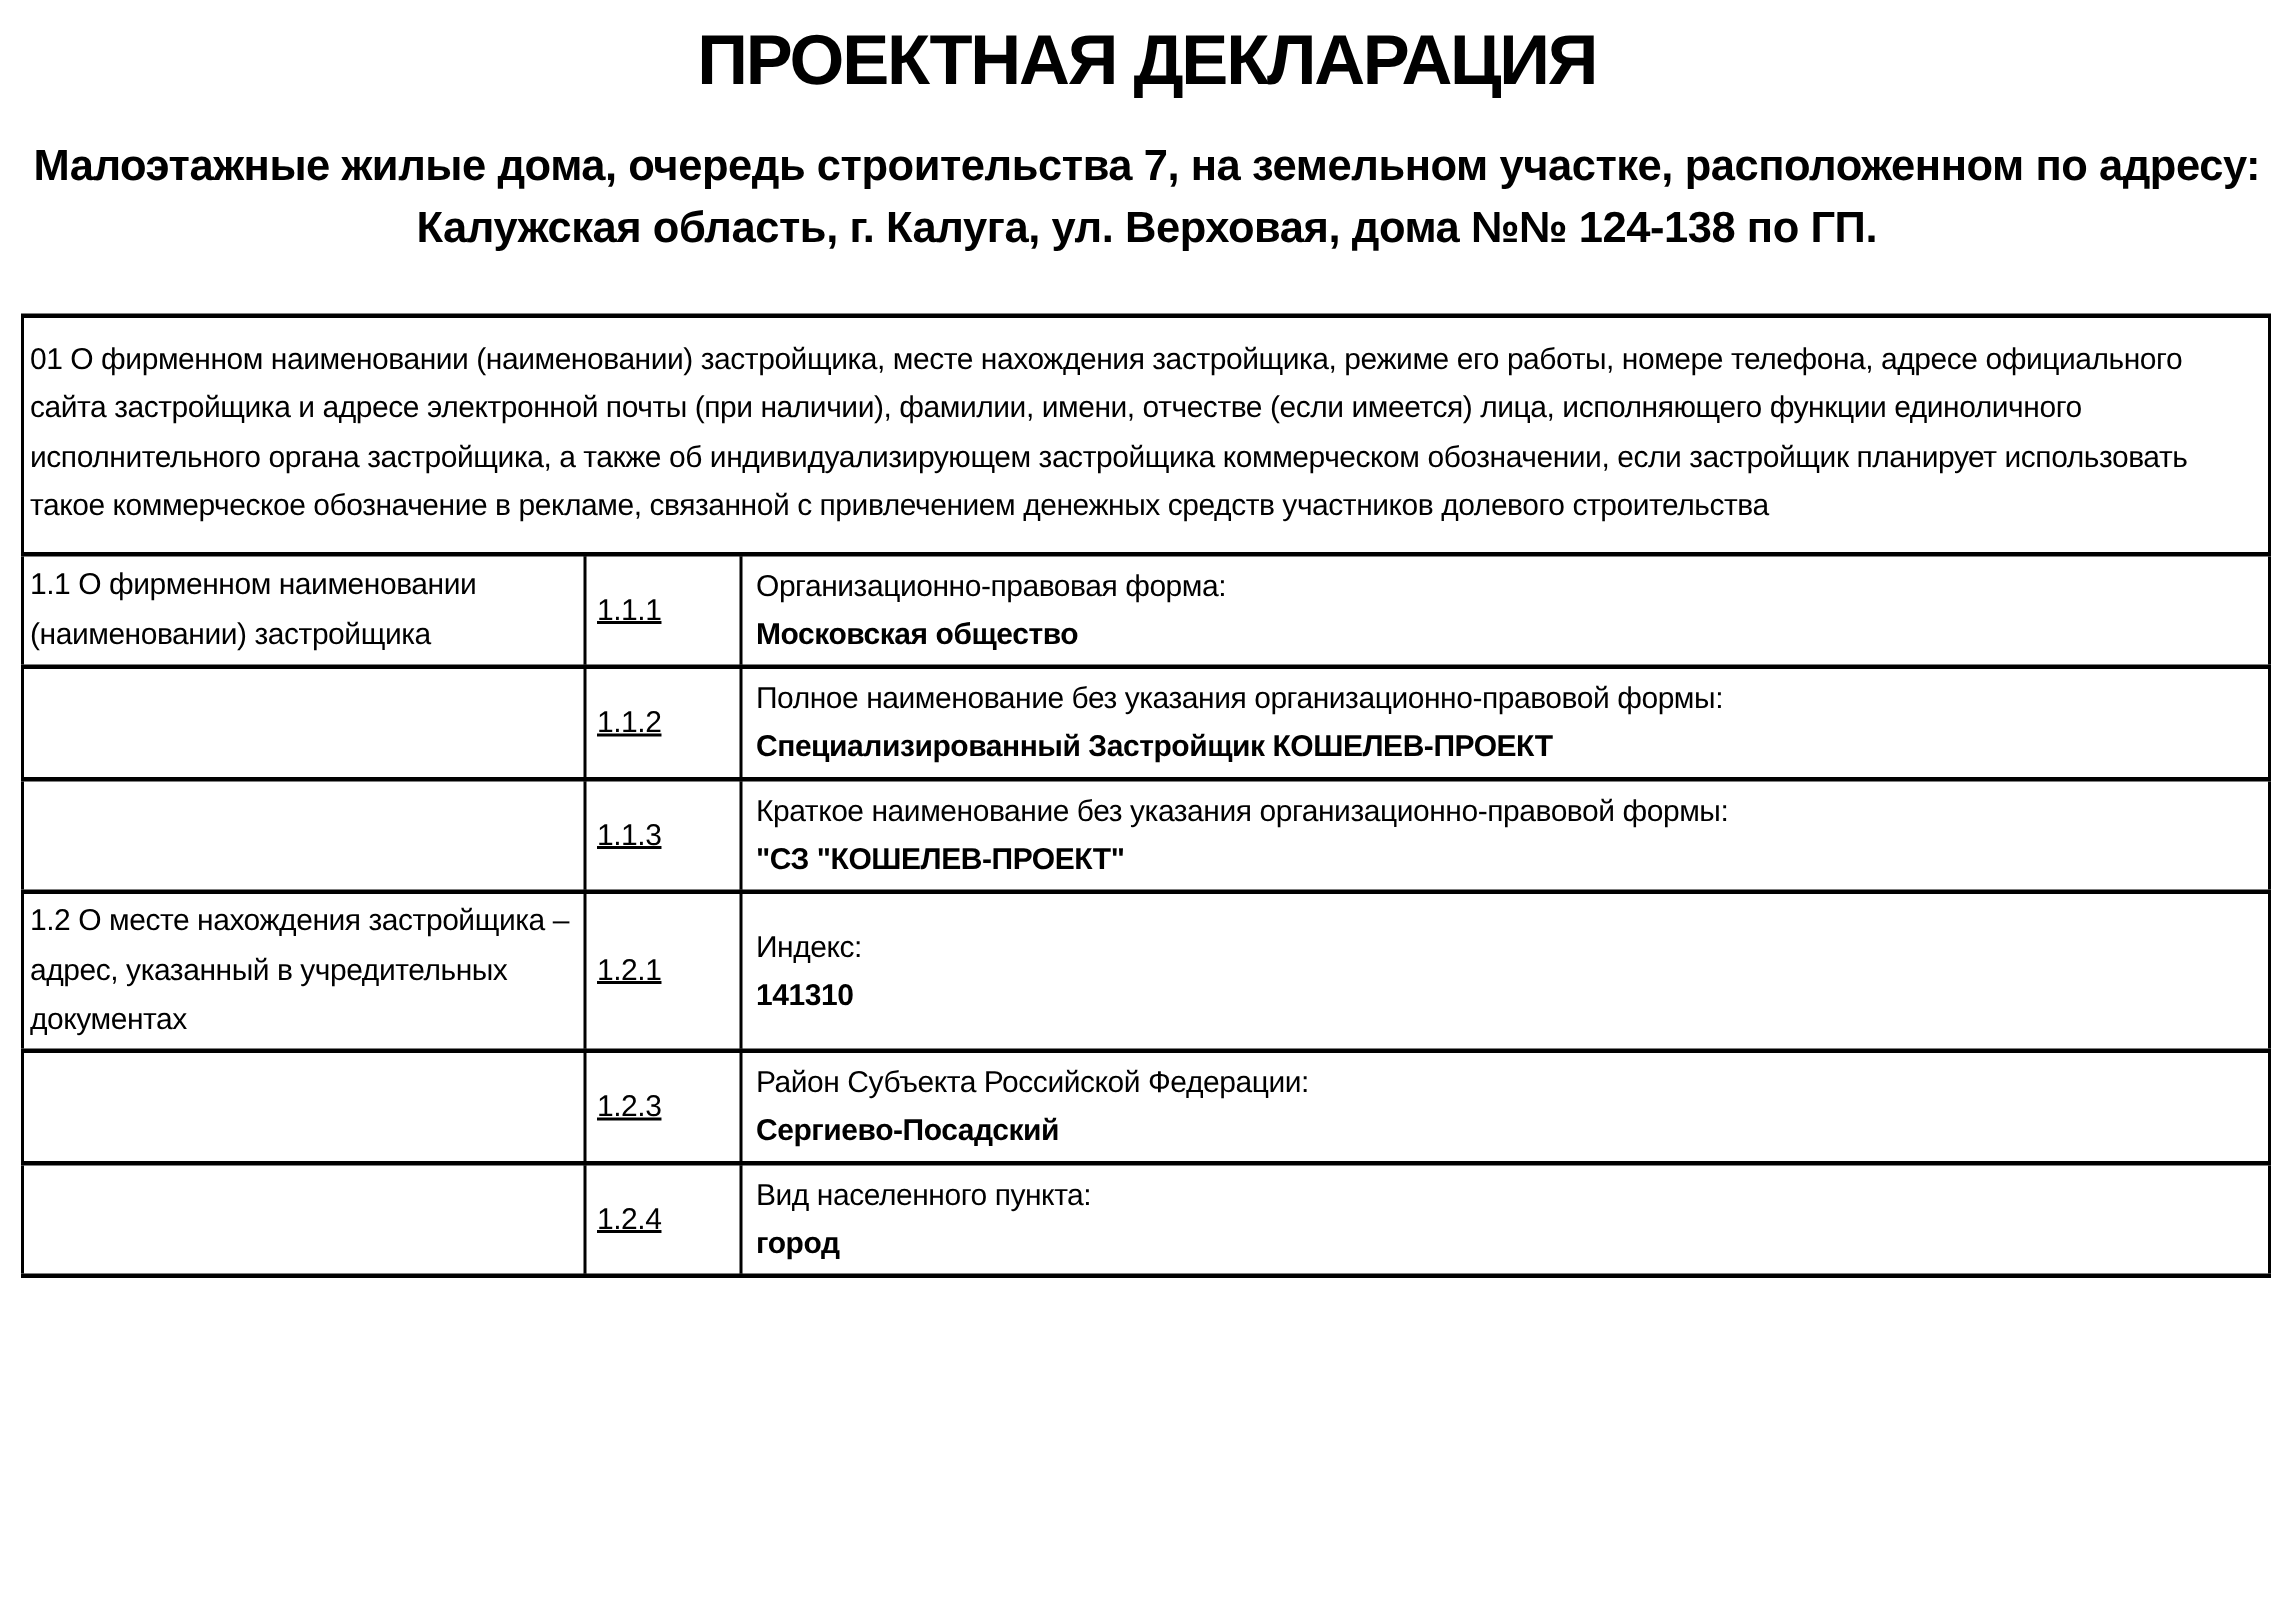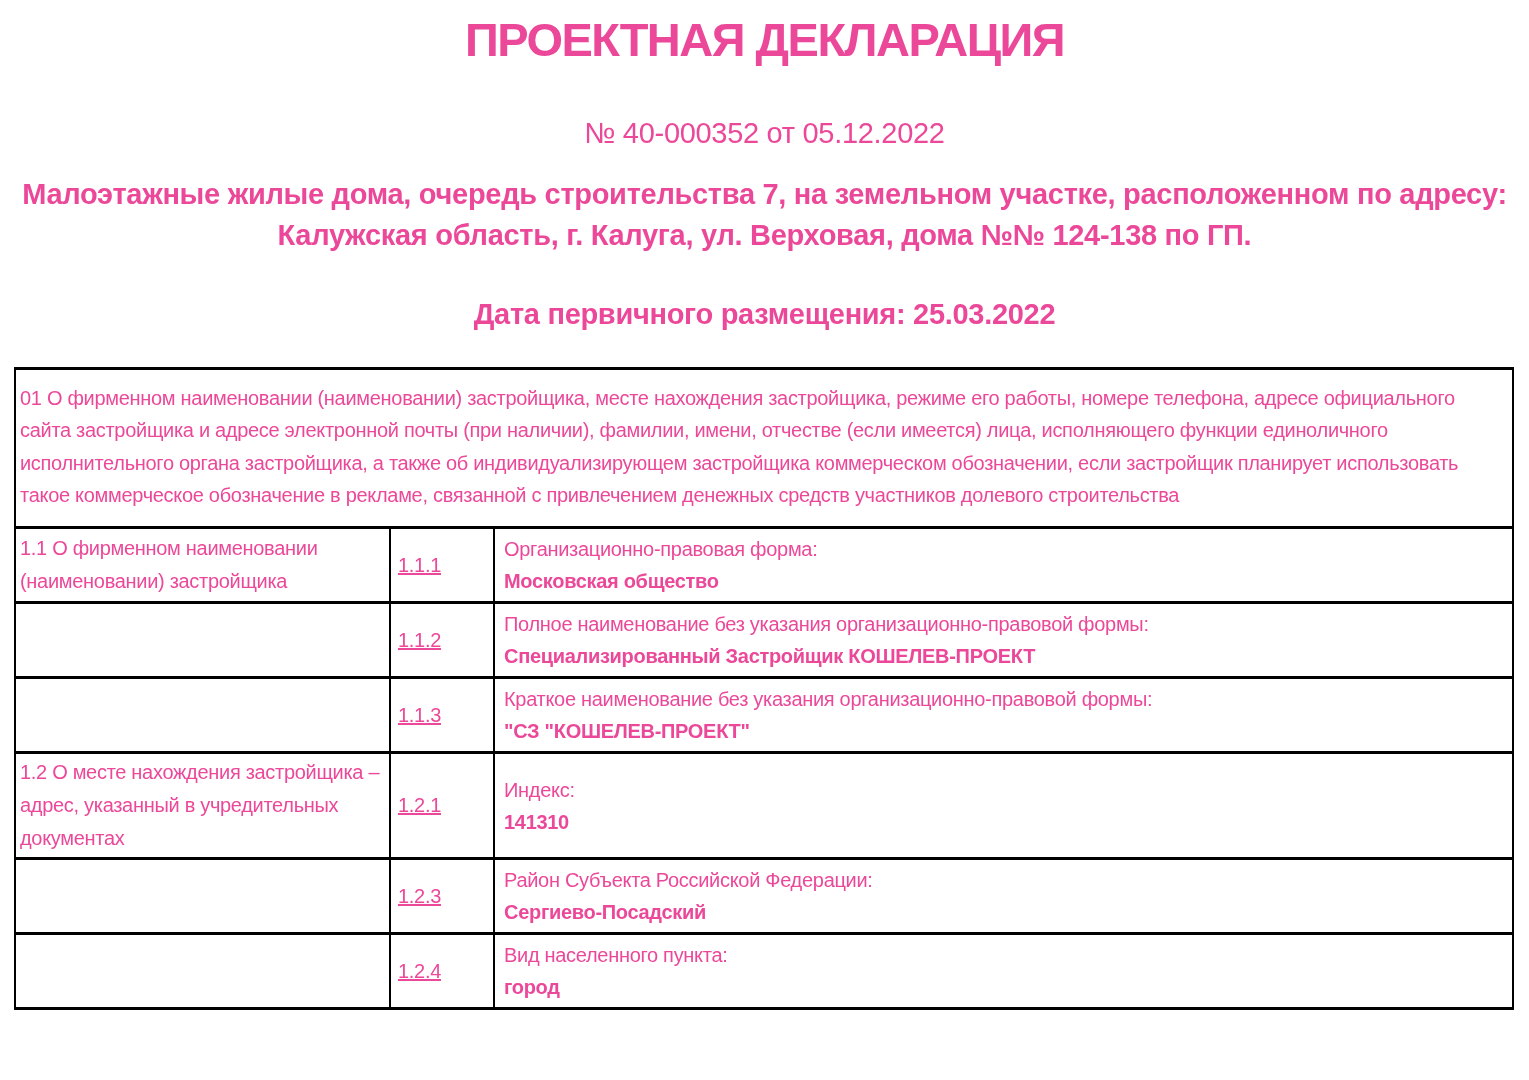--- a/index.html
+++ b/index.html
@@ -3,21 +3,21 @@
 <meta charset="utf-8">
 <style>
   * { margin: 0; padding: 0; box-sizing: border-box; }
   html, body { background: #ffffff; }
   .page {
     position: relative;
     width: 1529px;
     height: 1080px;
     overflow: hidden;
     background: #ffffff;
-    color: #ec4899;
+    color: #000000;
     font-family: "Liberation Sans", "DejaVu Sans", sans-serif;
     letter-spacing: -0.3px;
   }
   .doc-title {
     margin-top: 12px;
     text-align: center;
     font-size: 47px;
     font-weight: bold;
     letter-spacing: -1.5px;
   }
@@ -92,28 +92,26 @@
   tbody tr:nth-child(8) { height: 65px; }
   tbody tr:nth-child(9) { height: 88px; }
 </style>
 </head>
 <body>
 
 <div class="page">
 
   <div class="doc-title">ПРОЕКТНАЯ ДЕКЛАРАЦИЯ</div>
 
-  <div class="doc-number">№ 40-000352 от 05.12.2022</div>
 
   <div class="doc-address">
     <div>Малоэтажные жилые дома, очередь строительства 7, на земельном участке, расположенном по адресу:</div>
     <div>Калужская область, г. Калуга, ул. Верховая, дома №№ 124-138 по ГП.</div>
   </div>
 
-  <div class="doc-date">Дата первичного размещения: 25.03.2022</div>
 
   <table class="decl">
     <colgroup>
       <col class="c-group">
       <col class="c-num">
       <col class="c-content">
     </colgroup>
     <tbody>
       <tr>
         <td class="section-cell" colspan="3">01 О фирменном наименовании (наименовании) застройщика, месте нахождения застройщика, режиме его работы, номере телефона, адресе официального сайта застройщика и адресе электронной почты (при наличии), фамилии, имени, отчестве (если имеется) лица, исполняющего функции единоличного исполнительного органа застройщика, а также об индивидуализирующем застройщика коммерческом обозначении, если застройщик планирует использовать такое коммерческое обозначение в рекламе, связанной с привлечением денежных средств участников долевого строительства</td>

